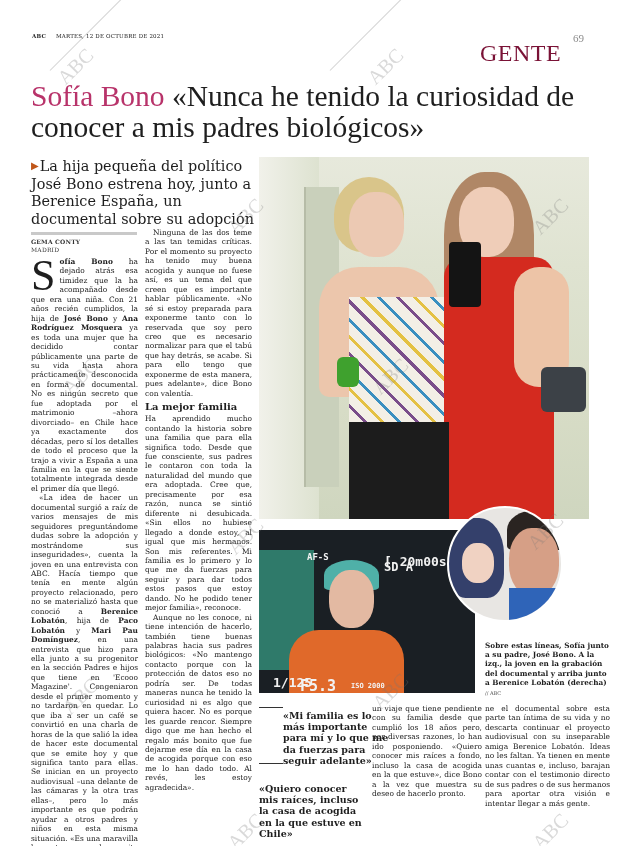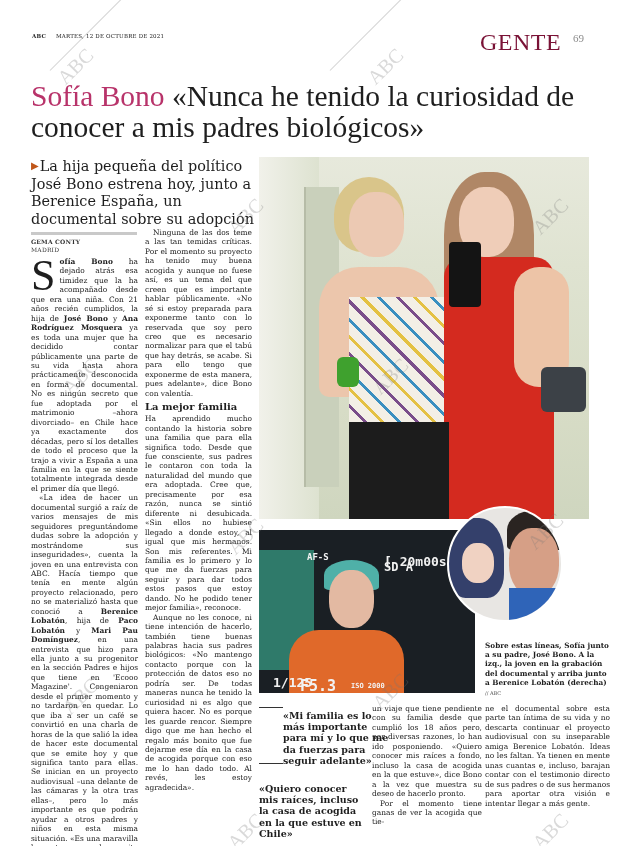--- a/index.html
+++ b/index.html
@@ -1,21 +1,21 @@
 <!DOCTYPE html>
 <html><head>
 <meta charset="utf-8">
 <style>
   * { margin: 0; padding: 0; box-sizing: border-box; }
   html, body { width: 620px; height: 846px; background: #ffffff; overflow: hidden; }
   body { position: relative; font-family: "DejaVu Serif", serif; color: #1e1e1e; }
 
   .header-left { position: absolute; left: 32px; top: 33px; font-size: 5.5px; letter-spacing: 0.2px; color: #222; font-family: "DejaVu Serif", serif; }
   .header-left .brand { font-weight: bold; margin-right: 8px; }
-  .section-title { position: absolute; left: 480px; top: 29px; font-family: "Liberation Serif", serif; font-size: 24px; color: #7a1236; letter-spacing: 0.5px; }
+  .section-title { position: absolute; left: 480px; top: 40px; font-family: "Liberation Serif", serif; font-size: 24px; color: #7a1236; letter-spacing: 0.5px; }
   .page-num { position: absolute; left: 573px; top: 32px; font-family: "Liberation Serif", serif; font-size: 11px; color: #8c8c8c; }
 
   .headline { position: absolute; left: 31px; top: 81px; width: 580px; font-family: "Liberation Serif", serif; font-size: 29.5px; line-height: 31px; color: #1e1e1e; font-weight: normal; }
   .headline .name { color: #b8336a; }
 
   .subhead { position: absolute; left: 31px; top: 157px; width: 225px; font-family: "DejaVu Serif", serif; font-size: 14.4px; line-height: 17.5px; color: #1e1e1e; }
   .subhead .arrow { color: #c0561a; font-size: 10px; vertical-align: 2px; margin-right: 1px; }
 
   .byline-rule { position: absolute; left: 31px; top: 232px; width: 106px; height: 3px; background: #c9c9c9; }
   .byline { position: absolute; left: 31px; top: 238px; font-size: 6px; line-height: 8px; font-weight: bold; color: #333; letter-spacing: 0.2px; }
@@ -164,21 +164,20 @@
   <span>Sobre estas líneas, Sofía junto a su padre, José Bono. A la izq., la joven en la grabación del documental y arriba junto a Berenice Lobatón (derecha)</span><span class="credit"> // ABC</span>
 </div>
 
 <div class="pull-rule" style="top:707px;"></div>
 <div class="pull" style="top:710px;margin-left:24px;">«Mi familia es lo más importante para mí y lo que me da fuerzas para seguir adelante»</div>
 <div class="pull-rule" style="top:763px;"></div>
 <div class="pull" style="top:767px;margin-top:16px;">«Quiero conocer mis raíces, incluso la casa de acogida en la que estuve en Chile»</div>
 
 <div class="col col3">
   <p class="noindent">un viaje que tiene pendiente con su familia desde que cumplió los 18 años pero, por diversas razones, lo han ido posponiendo. «Quiero conocer mis raíces a fondo, incluso la casa de acogida en la que estuve», dice Bono a la vez que muestra su deseo de hacerlo pronto.</p>
-  <p>Por el momento tiene ganas de ver la acogida que tie-</p>
 </div>
 
 <div class="col col4">
   <p class="noindent">ne el documental sobre esta parte tan íntima de su vida y no descarta continuar el proyecto audiovisual con su inseparable amiga Berenice Lobatón. Ideas no les faltan. Ya tienen en mente unas cuantas e, incluso, barajan contar con el testimonio directo de sus padres o de sus hermanos para aportar otra visión e intentar llegar a más gente.</p>
 </div>
 
 <div class="wm-line" style="left:50px; top:70px; width:120px;"></div>
 <div class="watermark" style="left:55px; top:55px;">ABC</div>
 <div class="wm-line" style="left:330px; top:70px; width:120px;"></div>
 <div class="watermark" style="left:365px; top:55px;">ABC</div>

